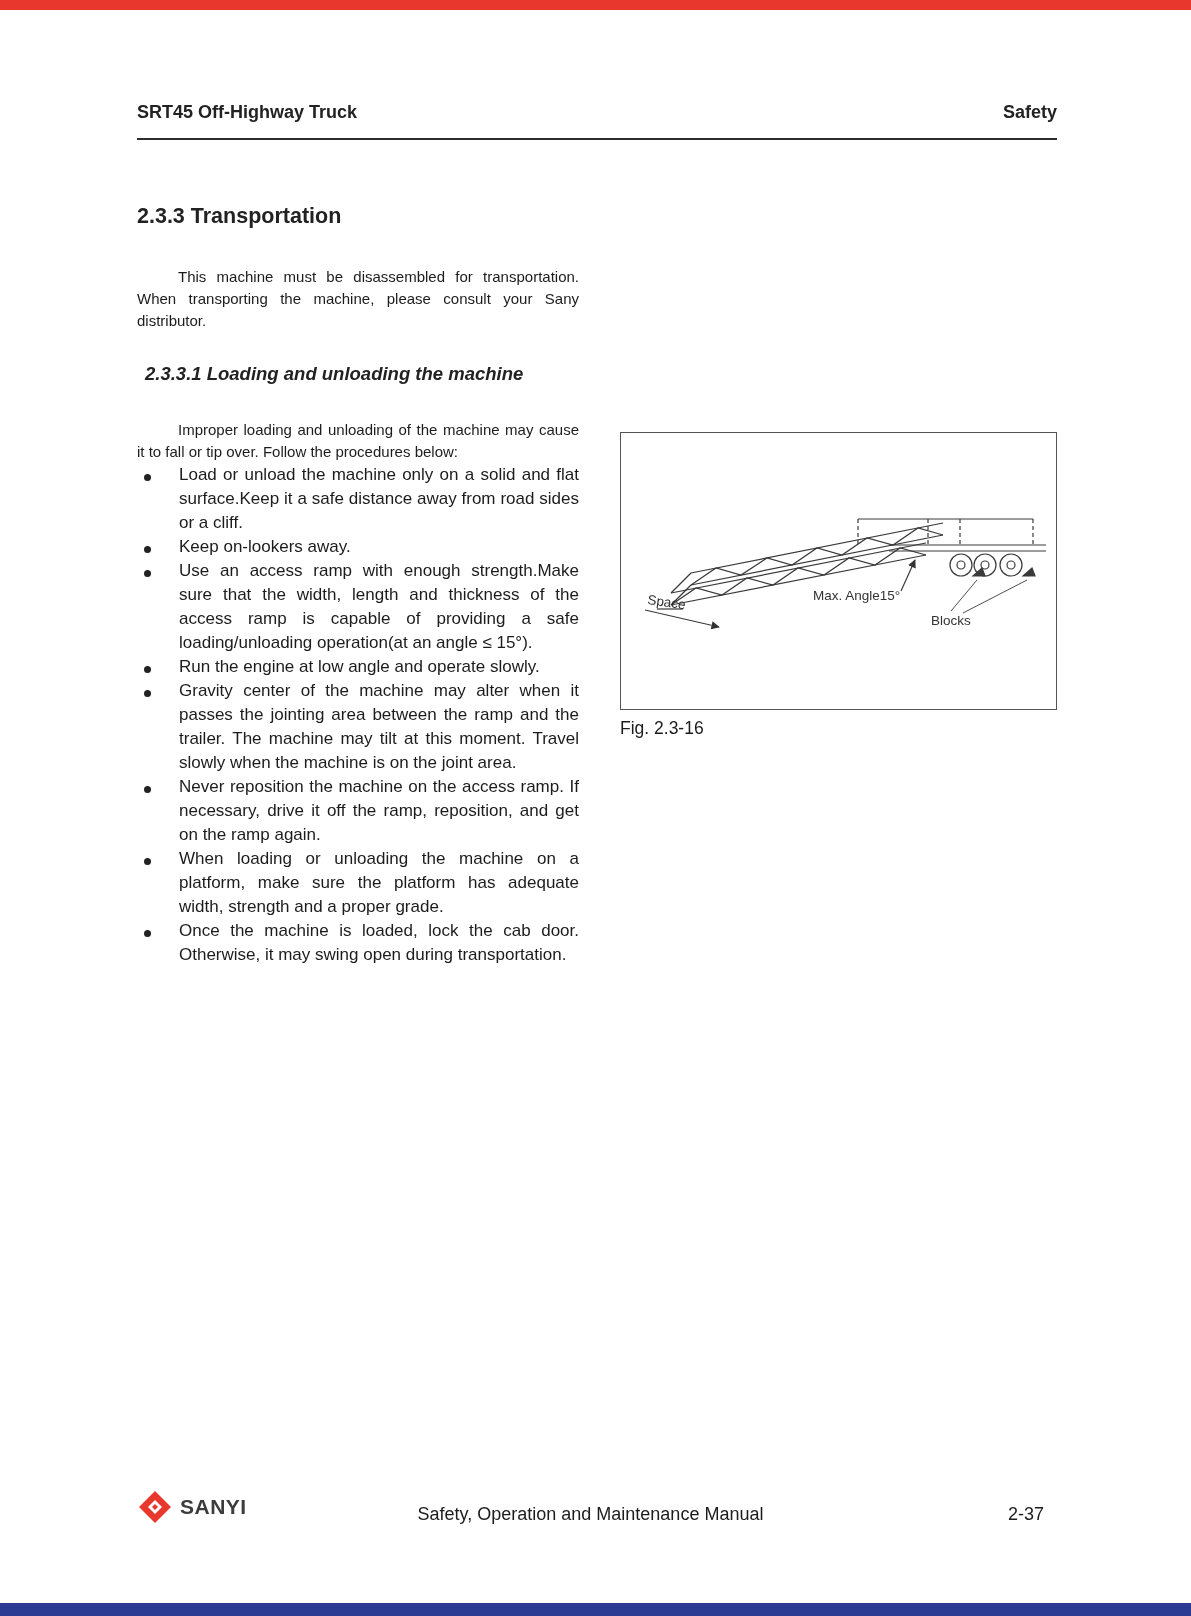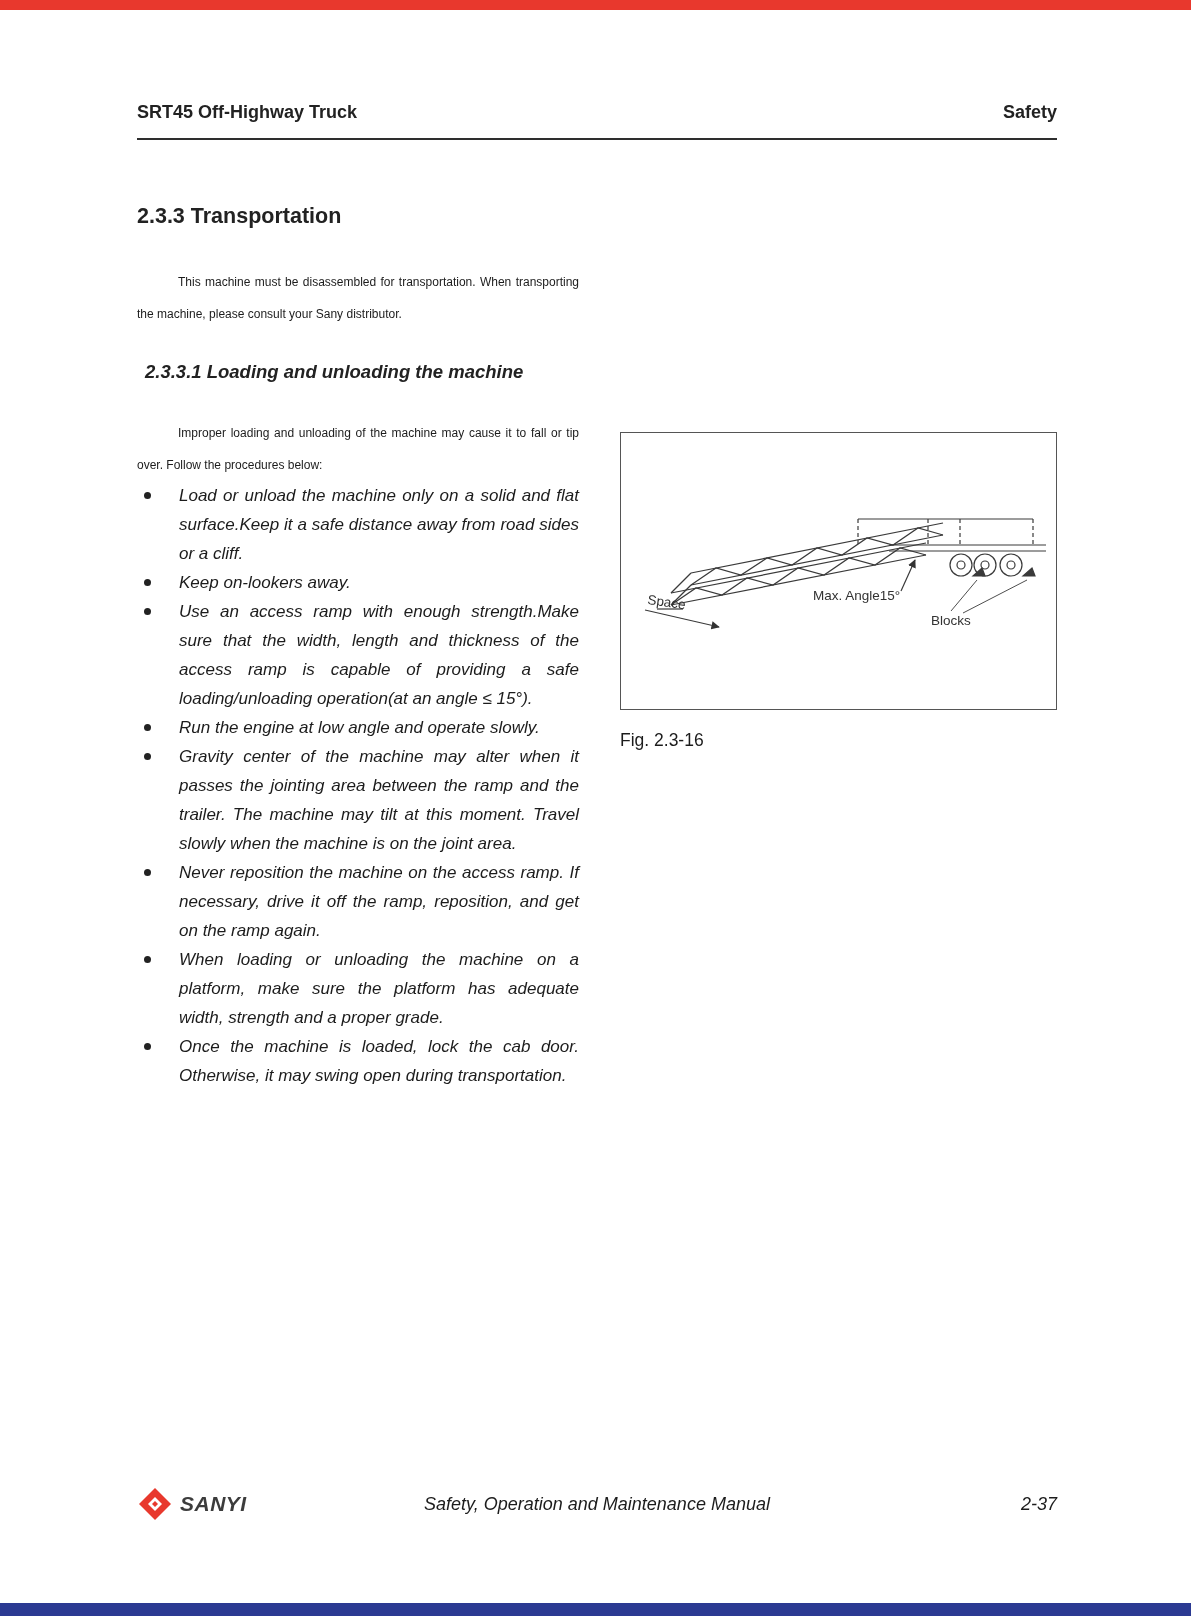--- a/index.html
+++ b/index.html
@@ -31,42 +31,42 @@
     border-top: 2px solid #2e2e2e;
   }
   .left-col {
     position: absolute; left: 137px; top: 186px; width: 442px;
   }
   h1.section {
     font-size: 21.5px; font-weight: bold; color: #222;
     margin: 18px 0 37px 0;
   }
   p.body {
-    font-size: 12px; line-height: 32px; text-align: justify;
+    font-size: 15px; line-height: 22px; text-align: justify;
     text-indent: 41px; margin: 0;
   }
   h2.subsection {
     font-size: 18.5px; font-style: italic; font-weight: bold; color: #222;
     margin: 31px 0 34px 8px;
   }
   ul.procedures { list-style: none; margin: 0; padding: 0; }
   ul.procedures li {
     position: relative; padding-left: 42px;
-    font-size: 17px; line-height: 29px; text-align: justify; font-style: italic;
+    font-size: 17px; line-height: 24px; text-align: justify;
   }
   ul.procedures li::before {
     content: ""; position: absolute; left: 7px; top: 11px;
     width: 7px; height: 7px; border-radius: 50%; background: #222;
   }
   .right-col { position: absolute; left: 620px; top: 432px; width: 437px; }
   .fig-box { width: 435px; height: 276px; border: 1px solid #555; background: #fff; }
-  .fig-caption { margin-top: 20px; font-size: 17.5px; color: #1c1c1c; }
+  .fig-caption { margin-top: 8px; font-size: 17.5px; color: #1c1c1c; }
   .footer {
-    position: absolute; left: 137px; right: 134px; top: 1483px; height: 42px;
-    display: flex; align-items: center; font-style: italic;
+    position: absolute; left: 137px; right: 147px; top: 1483px; height: 42px;
+    display: flex; align-items: flex-end;
   }
   .logo { display: flex; align-items: center; gap: 7px; z-index: 2; }
   .logo-text {
     font-size: 21px; font-weight: bold; letter-spacing: 0.5px; color: #3c3c3c;
   }
   .footer-center {
     position: absolute; left: 0; right: 0; text-align: center;
     font-size: 18px; color: #1c1c1c;
   }
   .footer-page { margin-left: auto; font-size: 18px; z-index: 2; }

